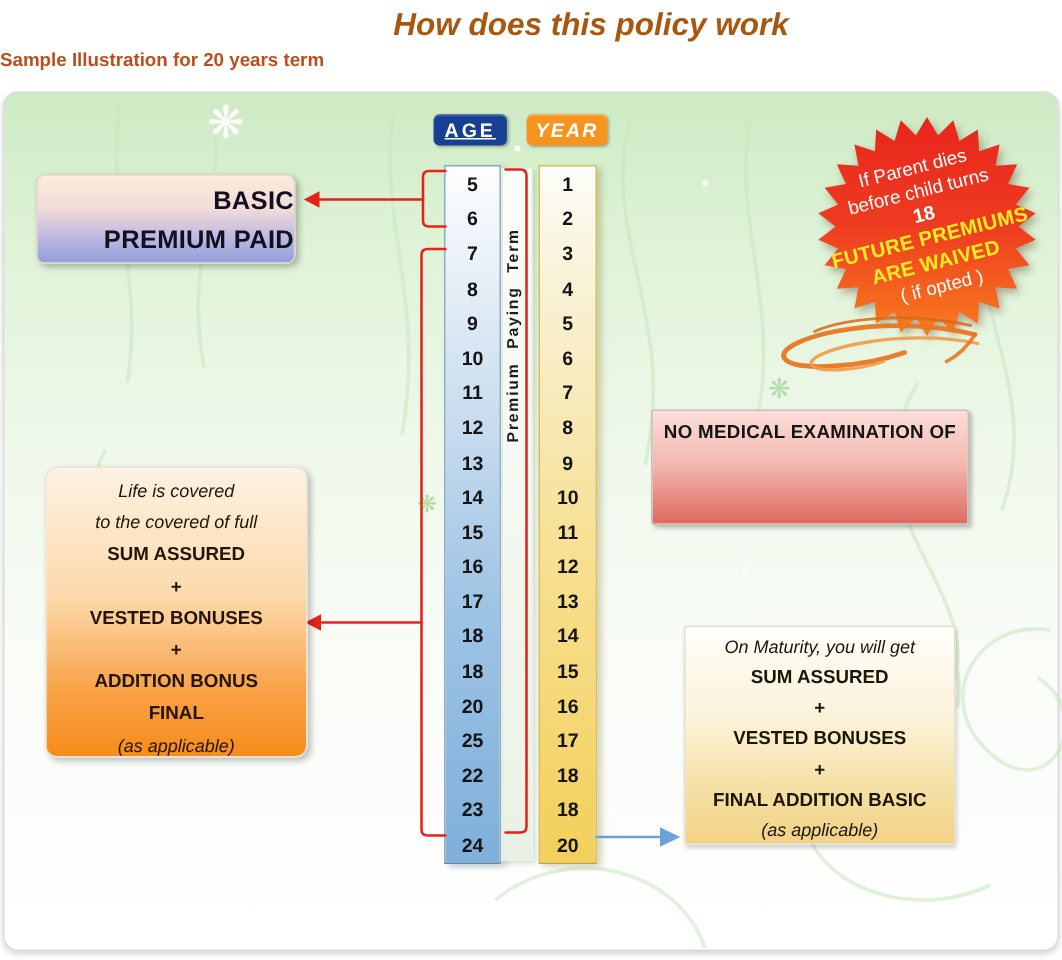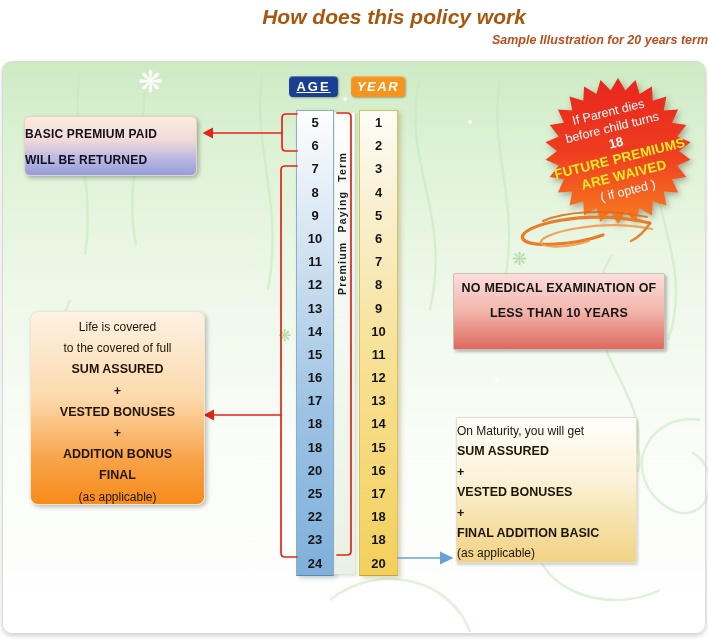--- a/index.html
+++ b/index.html
@@ -1,22 +1,22 @@
 <!DOCTYPE html>
 <html style="--title-color: #a9570e; --subtitle-color: #bb4e1c; --age-badge: #183f91; --year-badge: #f7941d; --bracket-red: #e6231a; --arrow-blue: #68a2d8; --star-red: #e9251d; --star-orange: #f97d1e; --star-yellow: #f8ec27;"><head>
 <meta charset="utf-8">
 <style>
   html,body{margin:0;padding:0;background:#ffffff;}
   #stage{position:relative;width:708px;height:640px;font-family:"Liberation Sans",sans-serif;overflow:hidden;background:#fff;}
 
   
   .page-title{position:absolute;top:5px;left:0;width:100%;text-align:center;
     font-size:21px;font-weight:bold;font-style:italic;color:var(--title-color,#a9570e);padding-left:40px;}
-  .page-subtitle{position:absolute;top:33px;left:0;width:100%;text-align:right;
-    font-size:12.5px;font-weight:bold;font-style:italic;color:var(--subtitle-color,#bb4e1c);}
+  .page-subtitle{position:absolute;top:33px;left:0;width:100%;text-align:left;
+    font-size:12.5px;font-weight:bold;color:var(--subtitle-color,#bb4e1c);}
 
   
   .panel{position:absolute;left:2px;top:61px;width:702px;height:571px;border-radius:10px;
     border:1px solid #d8dcd6;
     background:linear-gradient(180deg,#cdeac3 0%,#ddf2d5 15%,#eef8e9 40%,#f9fcf7 65%,#ffffff 100%);
     box-shadow:0 2px 4px rgba(0,0,0,.18);}
   .deco-svg{position:absolute;left:0;top:0;pointer-events:none;}
   .flower{position:absolute;pointer-events:none;}
 
   
@@ -41,41 +41,41 @@
     border:1px solid #e7f0e2;box-shadow:2px 2px 3px rgba(120,140,120,.25);}
   .ppt-label{position:absolute;left:263px;top:216px;width:161px;height:15px;
     transform:rotate(-90deg);text-align:center;white-space:nowrap;
     font-size:10.5px;font-weight:bold;letter-spacing:1.2px;word-spacing:5px;color:#1d1d1d;}
 
   
   .box{position:absolute;box-sizing:border-box;}
   .bp-box{left:24px;top:116px;width:173px;height:60px;border-radius:6px;border:1px solid #e3d3ca;
     background:linear-gradient(180deg,#fcebdd 0%,#f3dcd8 38%,#bcb7e2 72%,#939edb 100%);
     box-shadow:2px 2px 4px rgba(0,0,0,.28);padding-top:4px;}
-  .bp-line{font-size:12px;line-height:26px;text-align:left;color:#10101e;letter-spacing:.2px;}
+  .bp-line{font-size:17px;line-height:26px;text-align:right;color:#10101e;letter-spacing:.2px;margin-left:32px;}
 
   .lc-box{left:30px;top:311px;width:175px;height:194px;border-radius:8px;border:1px solid #efe3d2;
     background:linear-gradient(180deg,#fdf2e3 0%,#fcd9ab 45%,#f8a145 78%,#f78c1b 100%);
     box-shadow:2px 2px 4px rgba(0,0,0,.25);padding-top:5px;}
   .lc-line{font-size:12px;line-height:21.2px;text-align:center;color:#221505;}
   .lc-line.ln-b{font-weight:bold;font-size:12.5px;}
 
-  .nm-box{left:453px;top:273px;width:212px;height:77px;border-radius:2px;border:1px solid #c9beba;
+  .nm-box{left:434px;top:273px;width:212px;height:77px;border-radius:2px;border:1px solid #c9beba;
     background:linear-gradient(180deg,#fcdedA 0%,#f3b7ae 48%,#dd6a5e 100%);
     box-shadow:2px 2px 3px rgba(0,0,0,.25);padding-top:2px;}
   .nm-line{font-size:12.5px;line-height:24.5px;text-align:center;font-weight:bold;color:#141414;letter-spacing:.2px;}
 
   .mt-box{left:456px;top:417px;width:181px;height:146px;border-radius:2px;border:1px solid #e5dfca;
     background:linear-gradient(180deg,#fffefb 0%,#fbf2d9 42%,#f5e0a4 75%,#f2d286 100%);
     box-shadow:1px 2px 3px rgba(0,0,0,.18);padding-top:3px;}
-  .mt-line{font-size:12px;line-height:20.4px;color:#1d1608;}
+  .mt-line{font-size:12px;line-height:20.4px;text-align:center;color:#1d1608;}
   .mt-line.ln-b{font-weight:bold;font-size:12.5px;}
 
   .ln-b{font-weight:bold;}
-  .ln-n{font-weight:normal;}
+  .ln-n{font-weight:normal;font-style:italic;}
 
   
   .star-svg{position:absolute;left:540px;top:73px;filter:drop-shadow(2px 3px 3px rgba(60,20,0,.35));}
   .star-lines{position:absolute;left:540px;top:73px;width:156px;height:156px;display:flex;
     flex-direction:column;justify-content:center;align-items:center;transform:rotate(-14deg);}
   .star-line{text-align:center;white-space:nowrap;}
   .star-line.ln-w{color:#fff;font-size:12.5px;line-height:16px;}
   .star-line.ln-wb{color:#fff;font-weight:bold;font-size:13px;line-height:15px;}
   .star-line.ln-y{color:var(--star-yellow,#f8ec27);font-weight:bold;font-size:13.5px;line-height:17px;letter-spacing:.2px;}
 
@@ -173,21 +173,20 @@
       <path d="M337,113 H347 Q351,113 351,117 V551 Q351,555 347,555 H337"></path>
     </g>
     <polygon points="213,127.5 213,138.5 202.5,133" style="fill:var(--bracket-red,#e6231a)"></polygon>
     <polygon points="214,409.5 214,420.5 203.5,415" style="fill:var(--bracket-red,#e6231a)"></polygon>
     <path d="M397,558 H440" fill="none" style="stroke:var(--arrow-blue,#68a2d8)" stroke-width="1.6"></path>
     <polygon points="440,551.5 440,564.5 453.5,558" style="fill:var(--arrow-blue,#68a2d8)"></polygon>
   </svg>
 
   <div class="box bp-box">
       <div class="bp-line ln-b">BASIC PREMIUM PAID</div>
-      <div class="bp-line ln-b">WILL BE RETURNED</div>
     </div>
 
   <div class="box lc-box">
       <div class="lc-line ln-n">Life is covered</div>
       <div class="lc-line ln-n">to the covered of full</div>
       <div class="lc-line ln-b">SUM ASSURED</div>
       <div class="lc-line ln-b">+</div>
       <div class="lc-line ln-b">VESTED BONUSES</div>
       <div class="lc-line ln-b">+</div>
       <div class="lc-line ln-b">ADDITION BONUS</div>
@@ -218,21 +217,20 @@
     <g fill="none" stroke-linecap="round">
       <path d="M145,18 C80,2 10,22 18,34 C24,43 70,40 98,30" stroke="#e87722" stroke-width="3.2" opacity="0.95"></path>
       <path d="M147,24 C95,13 32,29 36,38 C40,44 66,42 84,36" stroke="#f29a4b" stroke-width="2.2" opacity="0.9"></path>
       <path d="M142,12 C100,3 58,7 38,16" stroke="#d96a14" stroke-width="2" opacity="0.85"></path>
       <path d="M145,18 C140,26 134,32 126,36" stroke="#e87722" stroke-width="2.4" opacity="0.9"></path>
     </g>
   </svg>
 
   <div class="box nm-box">
       <div class="nm-line ln-b">NO MEDICAL EXAMINATION OF</div>
-      <div class="nm-line ln-b">LESS THAN 10 YEARS</div>
     </div>
 
   <div class="box mt-box">
       <div class="mt-line ln-n">On Maturity, you will get</div>
       <div class="mt-line ln-b">SUM ASSURED</div>
       <div class="mt-line ln-b">+</div>
       <div class="mt-line ln-b">VESTED BONUSES</div>
       <div class="mt-line ln-b">+</div>
       <div class="mt-line ln-b">FINAL ADDITION BASIC</div>
       <div class="mt-line ln-n">(as applicable)</div>

